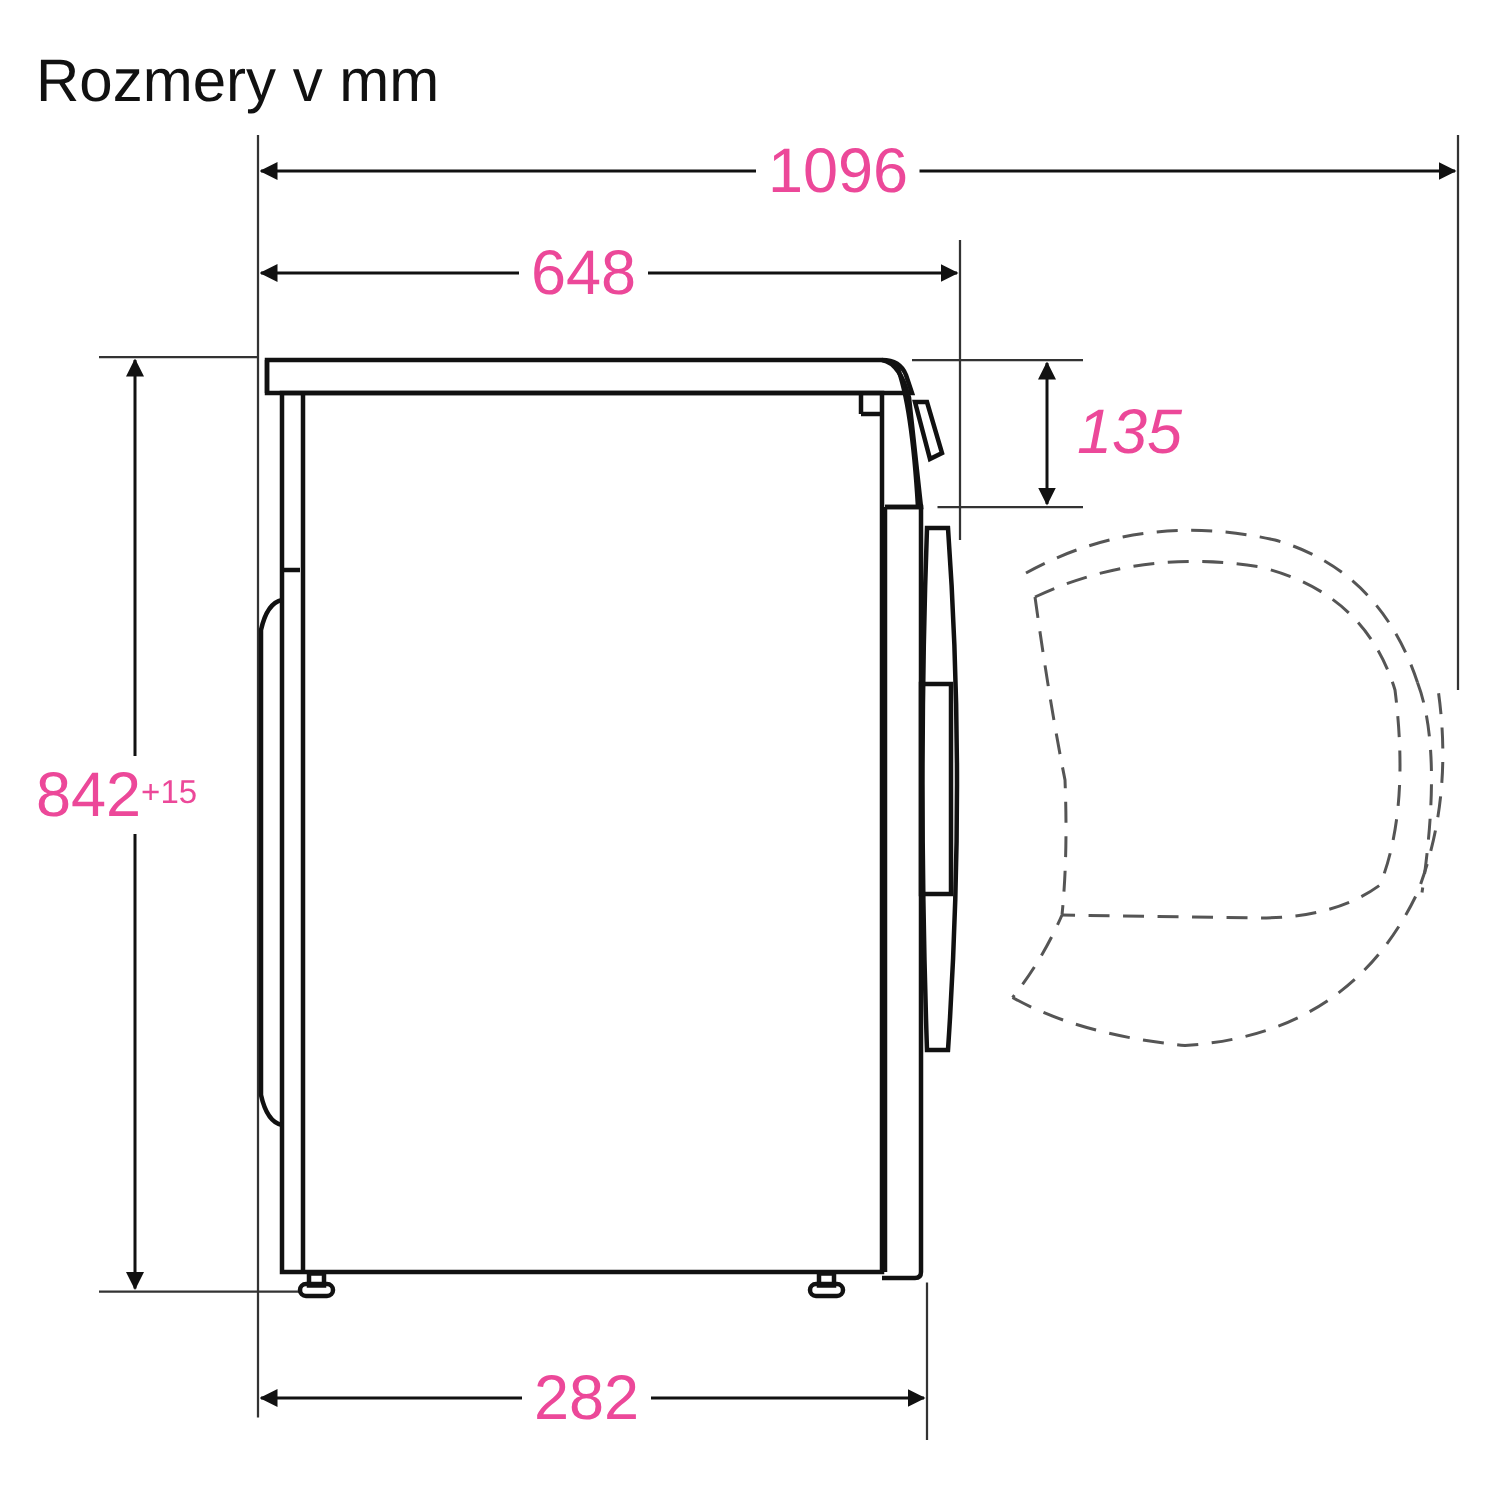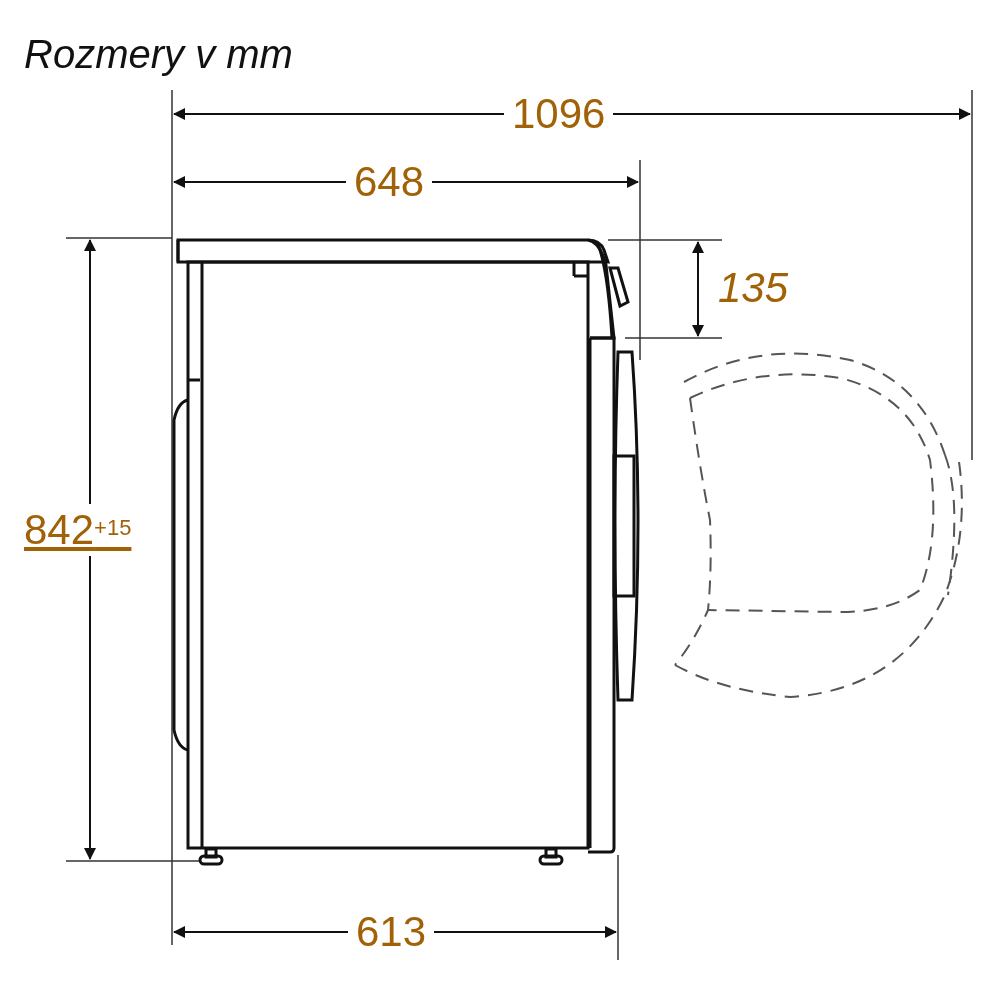--- a/index.html
+++ b/index.html
@@ -1,18 +1,18 @@
 <!DOCTYPE html>
 <html><head>
   <meta charset="utf-8">
   <style>
     html, body { margin:0; padding:0; background:#ffffff; }
     body { width:1000px; height:1000px; position:relative; overflow:hidden; font-family:"Liberation Sans", sans-serif; }
-    #title { position:absolute; left:24px; top:30px; font-size:40px; color:#111; line-height:48px;font-style:italic; }
-    .dimlabel { position:absolute; font-size:42px; color:#a16207; background:#fff; padding:0 8px; line-height:44px; }
+    #title { position:absolute; left:24px; top:30px; font-size:40px; color:#111; line-height:48px; }
+    .dimlabel { position:absolute; font-size:42px; color:#ec4899; background:#fff; padding:0 8px; line-height:44px; }
     .sup { font-size:22px; vertical-align:top; position:relative; top:-2px; }
     svg { position:absolute; left:0; top:0; }
   </style>
 </head>
 <body>
 
 <div id="title">Rozmery v mm</div>
 
 <svg width="1000" height="1000" viewBox="0 0 1000 1000">
   <defs>
@@ -74,16 +74,16 @@
     <path d="M690,398 Q760,365 840,378 Q910,395 930,460 Q940,540 920,590 Q890,612 840,612 L708,610"></path>
     <path d="M690,398 Q700,470 710,520 Q712,570 708,610 Q695,640 675,665"></path>
     <path d="M675,665 Q720,690 790,697 Q900,690 945,595 Q970,530 958,455"></path>
     <path d="M945,455 Q962,500 948,595"></path>
   </g>
 </svg>
 
 <div class="dimlabel" style="left:504px;top:92px;">1096</div>
 <div class="dimlabel" style="left:346px;top:160px;text-align:right;">648</div>
 <div class="dimlabel" style="left:710px;top:266px;background:transparent;font-style:italic;">135</div>
-<div class="dimlabel" style="left:22px;top:504px;padding:4px 2px;text-decoration:underline;">
+<div class="dimlabel" style="left:22px;top:504px;padding:4px 2px;">
   <span>842</span><span class="sup">+15</span>
 </div>
-<div class="dimlabel" style="left:348px;top:910px;">613</div>
+<div class="dimlabel" style="left:348px;top:910px;">282</div>
 
 </body></html>

